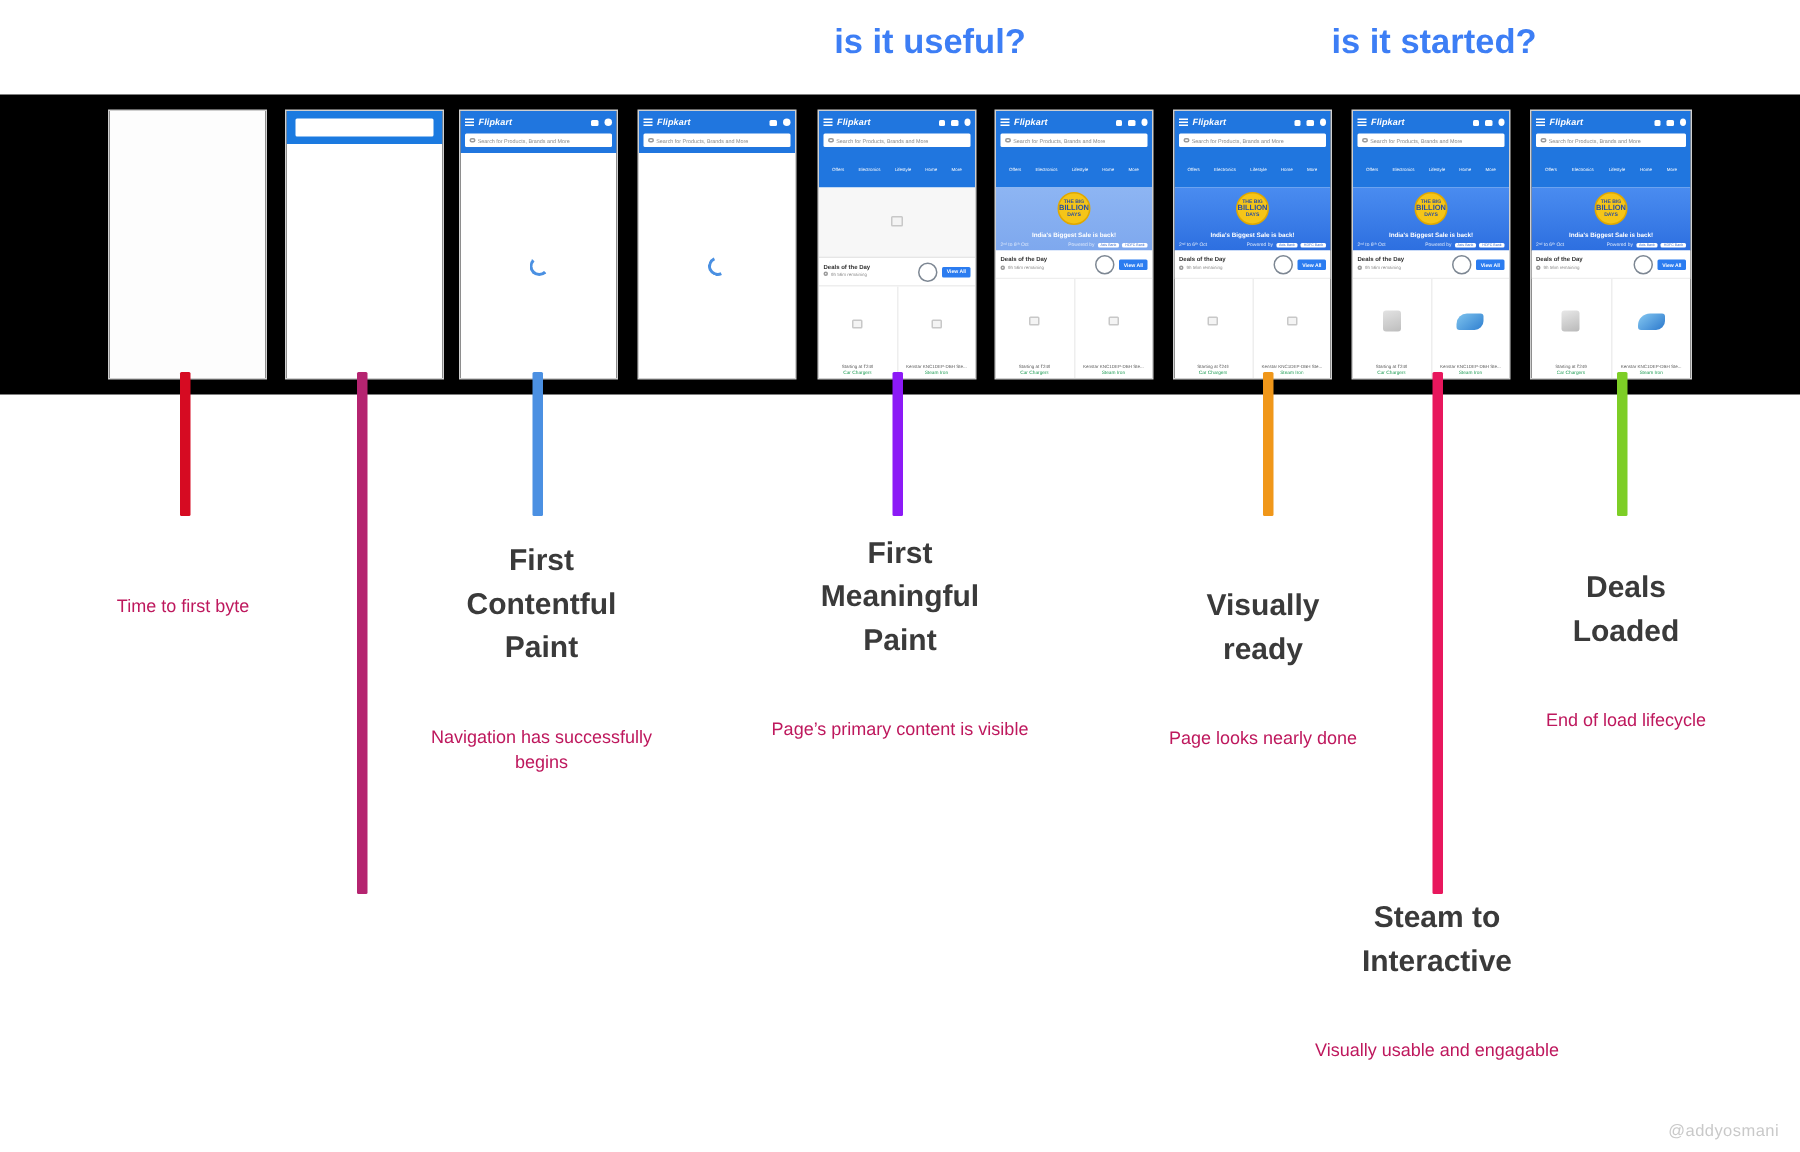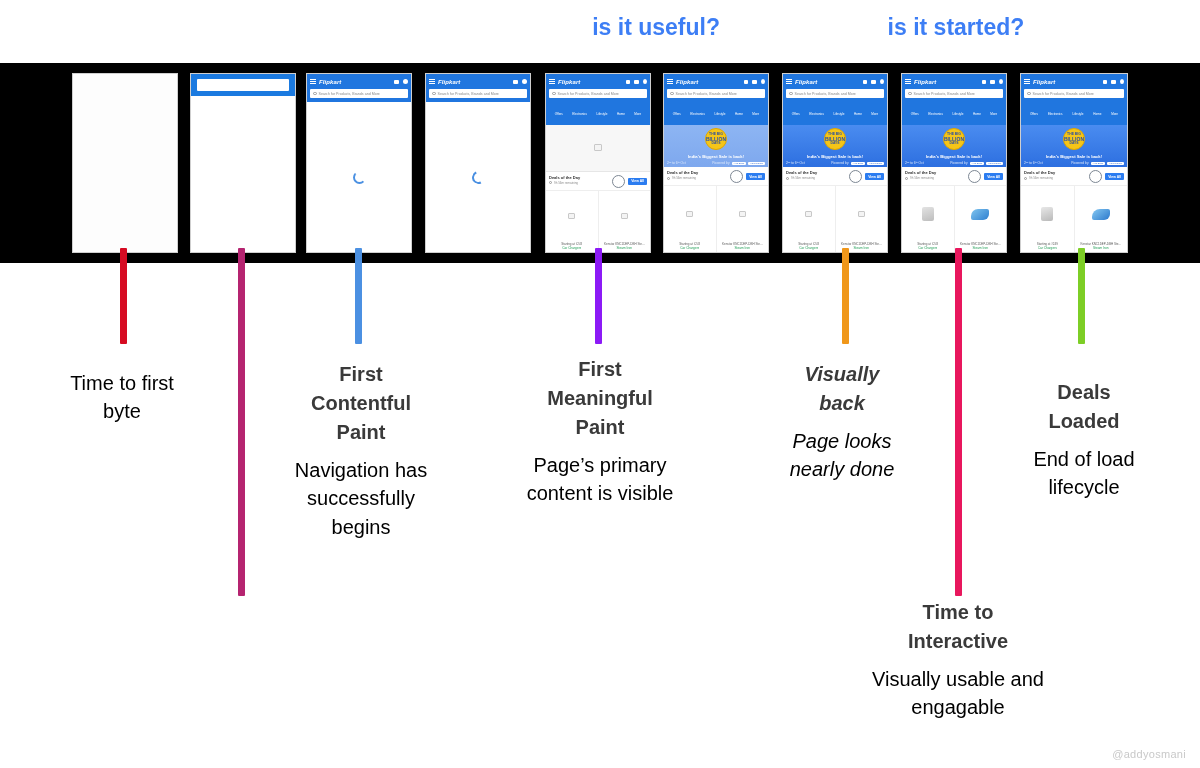--- a/index.html
+++ b/index.html
@@ -11,21 +11,21 @@
   }
   #page { position: relative; width: 1200px; height: 768px; background: #fff; }
 
   
   .q-head {
     position: absolute; top: 14px;
     font-size: 23px; font-weight: 700; color: #3d7ef5;
     white-space: nowrap; text-align: center;
   }
   #q1 { left: 143px; width: 200px; }
-  #q2 { left: 520px; width: 200px; text-align: right; }
+  #q2 { left: 520px; width: 200px; }
   #q3 { left: 856px; width: 200px; }
 
   
   #strip {
     position: absolute; left: 0; top: 63px;
     width: 1200px; height: 200px; background: #000;
     display: flex; align-items: flex-start;
   }
   .frame {
     position: absolute; top: 10px;
@@ -91,21 +91,21 @@
   .blankbar { background:#1b7ae0; padding:5px 6px; }
   .blankbar .inp { background:#fff; height:12px; border-radius:1px; }
   .placeholder-img { background:#f7f7f7; flex:1; display:flex; align-items:center; justify-content:center; }
 
   
   .conn { position:absolute; width:7px; border-radius:1px; }
 
   
   .lab { position:absolute; text-align:center; }
   .lab .t { font-size:20px; font-weight:700; color:#3a3a3a; line-height:1.45; }
-  .lab .s { font-size:20px; color:#000000; line-height:1.42; margin-top:9px; }
+  .lab .s { font-size:12px; color:#be185d; line-height:1.42; margin-top:36px; }
 
   #wm { position:absolute; right:14px; bottom:8px; font-size:11px; color:#c9c9c9; letter-spacing:.3px; }
 </style>
 </head>
 <body>
 
 <div id="page">
 
   <div id="q2" class="q-head">is it useful?</div>
   <div id="q3" class="q-head">is it started?</div>
@@ -569,30 +569,30 @@
   <div class="lab" style="left:263px; top:360px; width:196px;">
     <div class="t"><span>First</span><br><span>Contentful</span><br><span>Paint</span></div>
     <div class="s" style="padding:0 12px;">Navigation has successfully begins</div>
   </div>
 
   <div class="lab" style="left:500px; top:355px; width:200px;">
     <div class="t"><span>First</span><br><span>Meaningful</span><br><span>Paint</span></div>
     <div class="s" style="padding:0 8px;">Page’s primary content is visible</div>
   </div>
 
-  <div class="lab" style="left:748px; top:360px; width:188px;font-style:italic;">
-    <div class="t"><span>Visually</span><br><span>back</span></div>
+  <div class="lab" style="left:748px; top:390px; width:188px;">
+    <div class="t"><span>Visually</span><br><span>ready</span></div>
     <div class="s" style="padding:0 28px;">Page looks nearly done</div>
   </div>
 
   <div class="lab" style="left:988px; top:378px; width:192px;">
     <div class="t"><span>Deals</span><br><span>Loaded</span></div>
     <div class="s" style="padding:0 20px;">End of load lifecycle</div>
   </div>
 
 
   <div class="lab" style="left:860px; top:598px; width:196px;">
-    <div class="t"><span>Time to</span><br><span>Interactive</span></div>
+    <div class="t"><span>Steam to</span><br><span>Interactive</span></div>
     <div class="s" style="padding:0 2px;">Visually usable and engagable</div>
   </div>
 
   <div id="wm">@addyosmani</div>
 </div>
 
 </body></html>

